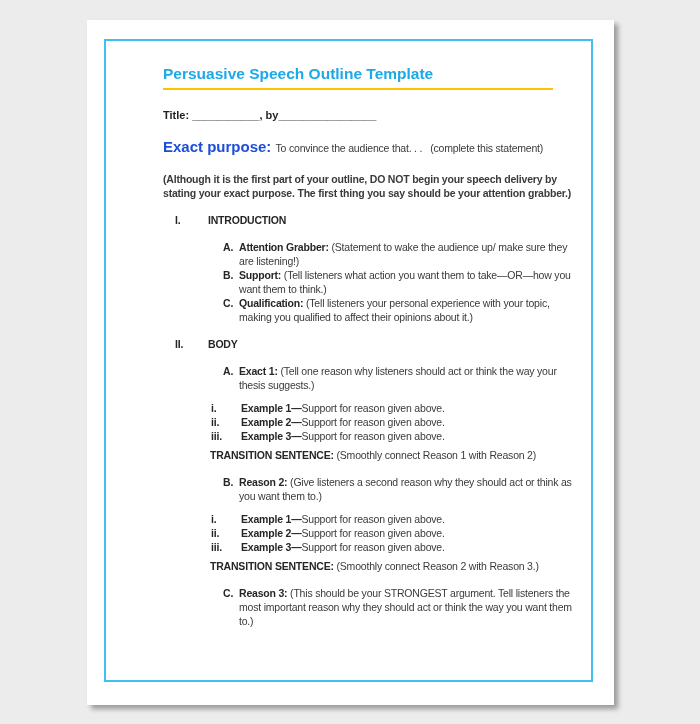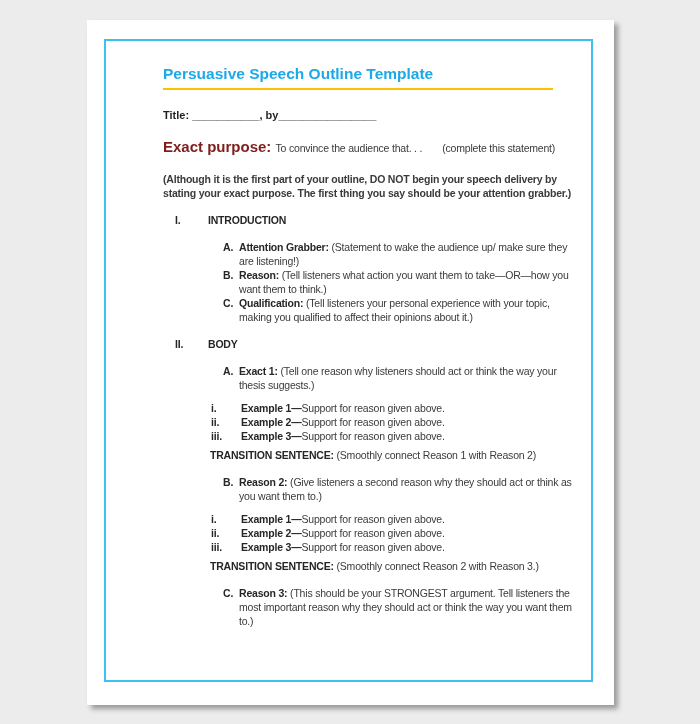--- a/index.html
+++ b/index.html
@@ -52,24 +52,24 @@
     color: #1f1f1f;
     font-size: 11px;
     font-weight: bold;
     letter-spacing: 0;
     line-height: 20px;
   }
   .purpose { margin-top: 12px; line-height: 20px; }
   .plabel {
     font-size: 15px;
     font-weight: bold;
-    color: #7f1d1d;
+    color: #1d4ed8;
     letter-spacing: 0;
   }
-  .purpose-hint { margin-left: 20px; }
+  .purpose-hint { margin-left: 8px; }
 
   .note { margin: 14px 0 0 0; font-weight: bold; }
 
   .sect {
     display: flex;
     padding-left: 12px;
     margin-top: 13px;
     font-weight: bold;
     color: #262626;
   }
@@ -111,21 +111,21 @@
         <span class="sect-title">INTRODUCTION</span>
       </div>
 
       <div class="alist">
         <div class="aitem">
           <span class="marker">A.</span>
           <span class="itext"><span class="ilabel">Attention Grabber: </span><span>(Statement to wake the audience up/ make sure they are listening!)</span></span>
         </div>
         <div class="aitem">
           <span class="marker">B.</span>
-          <span class="itext"><span class="ilabel">Reason: </span><span>(Tell listeners what action you want them to take—OR—how you want them to think.)</span></span>
+          <span class="itext"><span class="ilabel">Support: </span><span>(Tell listeners what action you want them to take—OR—how you want them to think.)</span></span>
         </div>
         <div class="aitem">
           <span class="marker">C.</span>
           <span class="itext"><span class="ilabel">Qualification: </span><span>(Tell listeners your personal experience with your topic, making you qualified to affect their opinions about it.)</span></span>
         </div>
       </div>
 
       <div class="sect">
         <span class="numeral">II.</span>
         <span class="sect-title">BODY</span>

